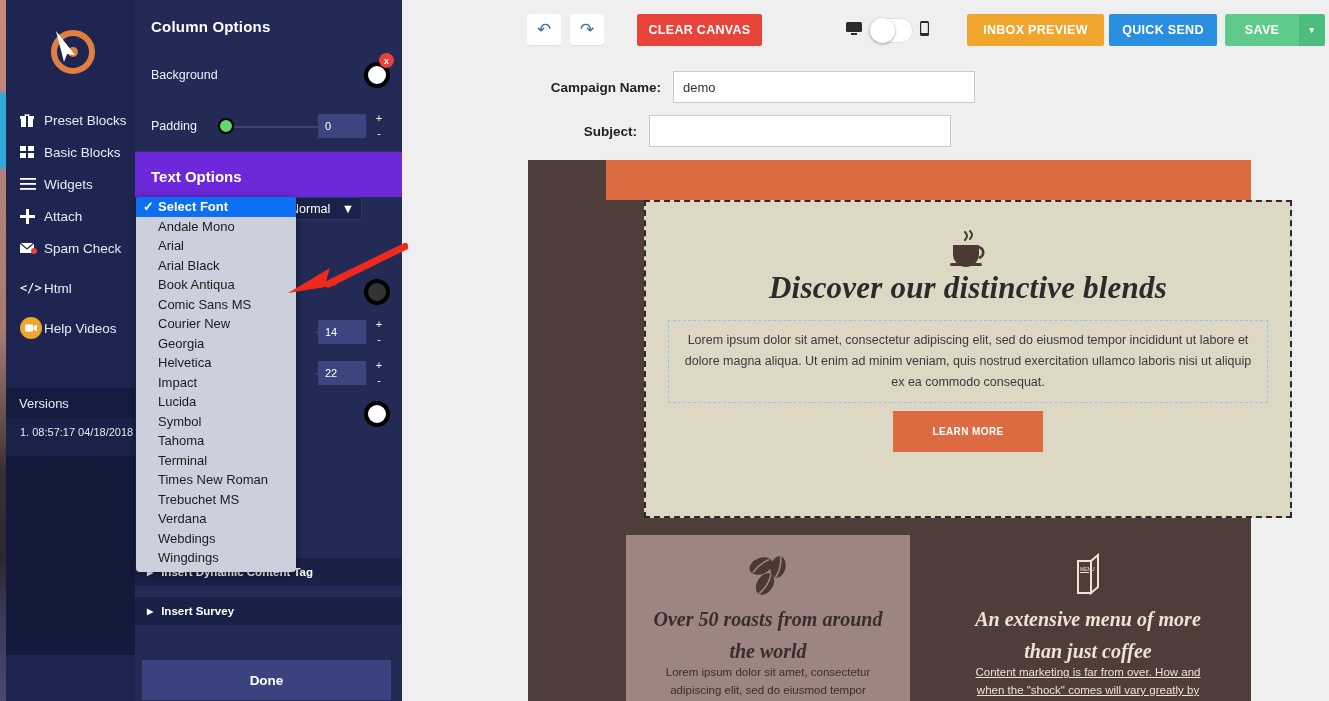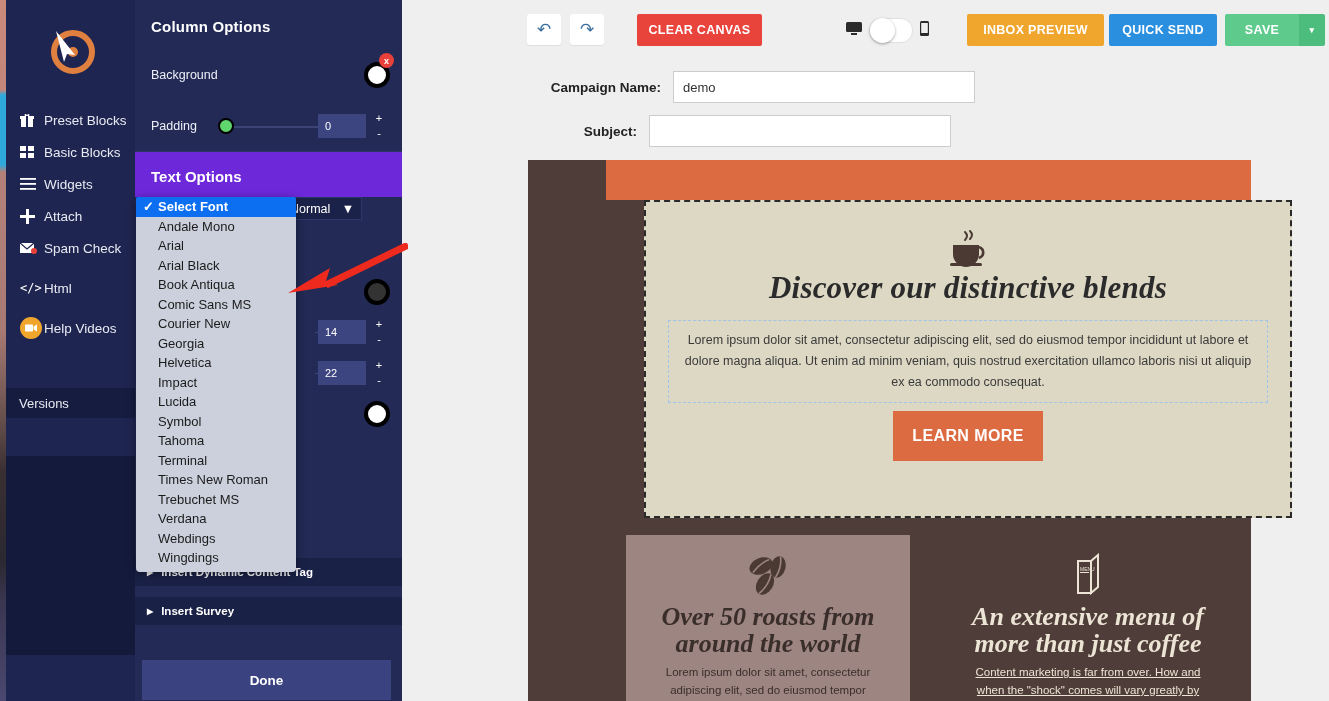--- a/index.html
+++ b/index.html
@@ -169,32 +169,32 @@
     font-family:"Liberation Serif",serif;font-style:italic;font-weight:bold;
     font-size:31px;color:#2b2b2b;letter-spacing:.2px;
   }
   .hero-p{
     position:absolute;left:22px;right:22px;top:118px;
     border:1px dashed #9fc4e8;padding:9px 10px;box-sizing:border-box;
     font-size:12.5px;line-height:21px;color:#3a3a3a;text-align:center;
   }
   .hero-btn{
     position:absolute;left:50%;transform:translateX(-50%);top:209px;
-    width:150px;height:50px;background:#dd6b42;color:#fff;font-size:16px;font-weight:bold;
+    width:150px;height:41px;background:#dd6b42;color:#fff;font-size:10px;font-weight:bold;
     display:flex;align-items:center;justify-content:center;letter-spacing:.4px;cursor:pointer;
   }
   .cards{position:absolute;left:0;right:0;top:375px;height:200px;}
   .card{position:absolute;top:0;width:284px;height:200px;}
   .card-left{left:98px;background:#9d8582;}
   .card-right{left:418px;background:#4e3d38;}
   .card-ic{position:absolute;left:50%;transform:translateX(-50%);top:18px;}
   .card-h{
     position:absolute;left:14px;right:14px;top:68px;text-align:center;
     font-family:"Liberation Serif",serif;font-style:italic;font-weight:bold;
-    font-size:26px;line-height:27px;
+    font-size:20px;line-height:32px;
   }
   .card-left .card-h{color:#3a2e2b;}
   .card-right .card-h{color:#ece4d4;}
   .card-p{position:absolute;left:16px;right:16px;top:128px;text-align:center;font-size:11.5px;line-height:18px;}
   .card-left .card-p{color:#3a2e2b;}
   .card-right .card-p{color:#ece4d4;text-decoration:underline;}
 </style>
 </head>
 <body>
 
@@ -282,20 +282,24 @@
               <rect x="5" y="7.5" width="8" height="7" rx="1" fill="#fff"></rect>
               <path d="M13.5 9.5 L17 7.5 L17 14.5 L13.5 12.5 Z" fill="#fff"></path>
             </svg>
         </span>
         <span class="lbl">Help Videos</span>
       </div>
     </div>
 
     <div class="versions-bar">
       <span>Versions</span>
+    </div>
+    <div class="versions-list">
+      <div class="version-row">1. 08:57:17 04/18/2018</div>
+
     </div>
     <div class="sidebar-lower"></div>
     <div class="sidebar-bottom"></div>
   </div>
 
   <div class="panel">
     <div class="panel-title">Column Options</div>
 
     <div class="opt-row" style="height:52px;">
       <span class="opt-label">Background</span>

